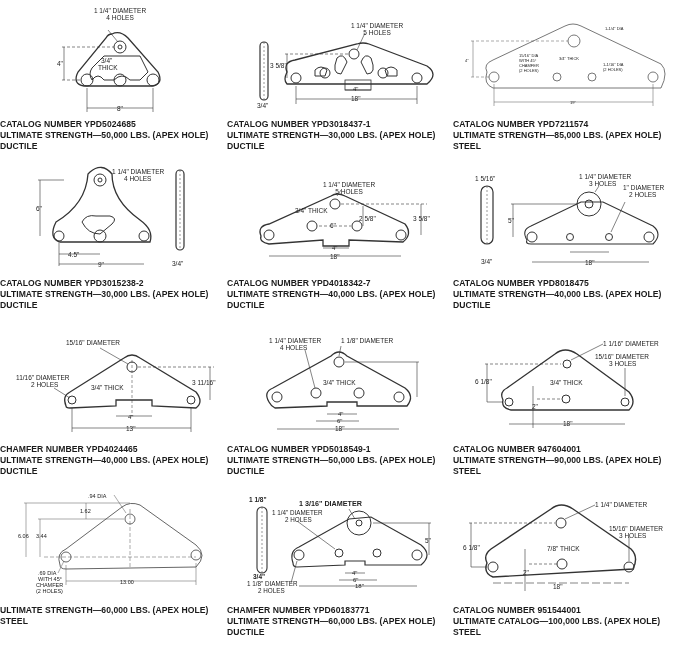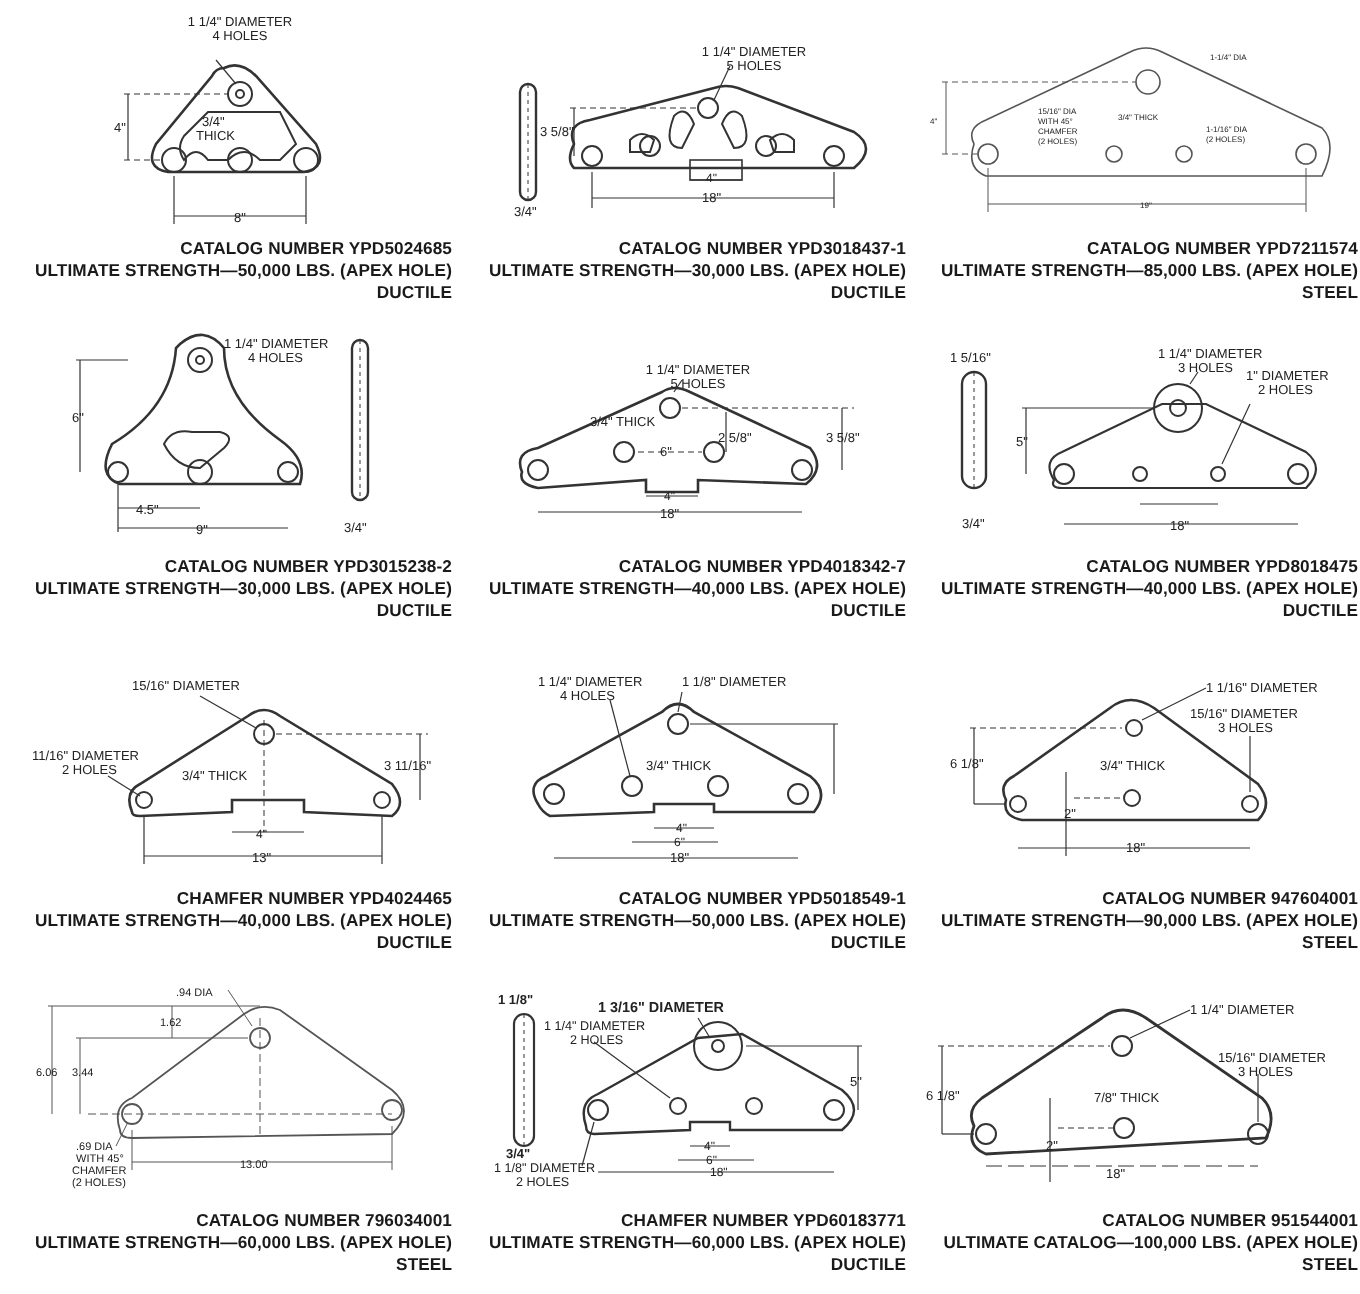--- a/index.html
+++ b/index.html
@@ -1,21 +1,21 @@
 <!DOCTYPE html>
 <html><head>
 <meta charset="utf-8">
 <style>
   html, body { margin: 0; padding: 0; background: #ffffff; }
   body { width: 680px; height: 647px; overflow: hidden; position: relative; font-family: "Liberation Sans", sans-serif; color: #1a1a1a; }
   .grid { position: absolute; left: 0; top: 0; width: 680px; height: 647px; }
   .cell { position: absolute; width: 226px; }
   .drawing { position: absolute; left: 0; top: 0; width: 226px; }
   .drawing svg { display: block; }
-  .caption { position: absolute; left: 0; width: 226px; text-align: right; font-weight: bold; font-size: 8.6px; line-height: 11px; letter-spacing: 0.05px; color: #1a1a1a; font-family: "Liberation Sans", sans-serif; }
+  .caption { position: absolute; left: 0; width: 226px; text-align: left; font-weight: bold; font-size: 8.6px; line-height: 11px; letter-spacing: 0.05px; color: #1a1a1a; font-family: "Liberation Sans", sans-serif; }
   .caption div { white-space: nowrap; }
   svg text { font-family: "Liberation Sans", sans-serif; fill: #222; }
 </style>
 </head>
 <body>
 
 <div class="grid">
 
   <div class="cell" style="left:0;top:0;height:160px">
     <div class="drawing">
@@ -341,21 +341,20 @@
         <text x="18" y="53" font-size="5.5" stroke="none">6.06</text>
         <text x="36" y="53" font-size="5.5" stroke="none">3.44</text>
         <text x="38" y="90" font-size="5.5" stroke="none">.69 DIA</text>
         <text x="38" y="96" font-size="5.5" stroke="none">WITH 45°</text>
         <text x="36" y="102" font-size="5.5" stroke="none">CHAMFER</text>
         <text x="36" y="108" font-size="5.5" stroke="none">(2 HOLES)</text>
         <text x="120" y="99" font-size="5.5" stroke="none">13.00</text>
       </svg>
     </div>
     <div class="caption" style="top:120px">
-      <div>CATALOG NUMBER 796034001</div>
       <div>ULTIMATE STRENGTH—60,000 LBS. (APEX HOLE)</div>
       <div>STEEL</div>
     </div>
   </div>
 
   <div class="cell" style="left:227px;top:485px;height:162px">
     <div class="drawing">
       <svg width="226" height="118" viewBox="0 0 226 118" stroke="#333" fill="none" stroke-width="1">
         <rect x="30" y="22" width="10" height="66" rx="5" stroke-width="1.1"></rect>
         <line x1="35" y1="22" x2="35" y2="88" stroke-dasharray="2,2" stroke-width="0.5"></line>

